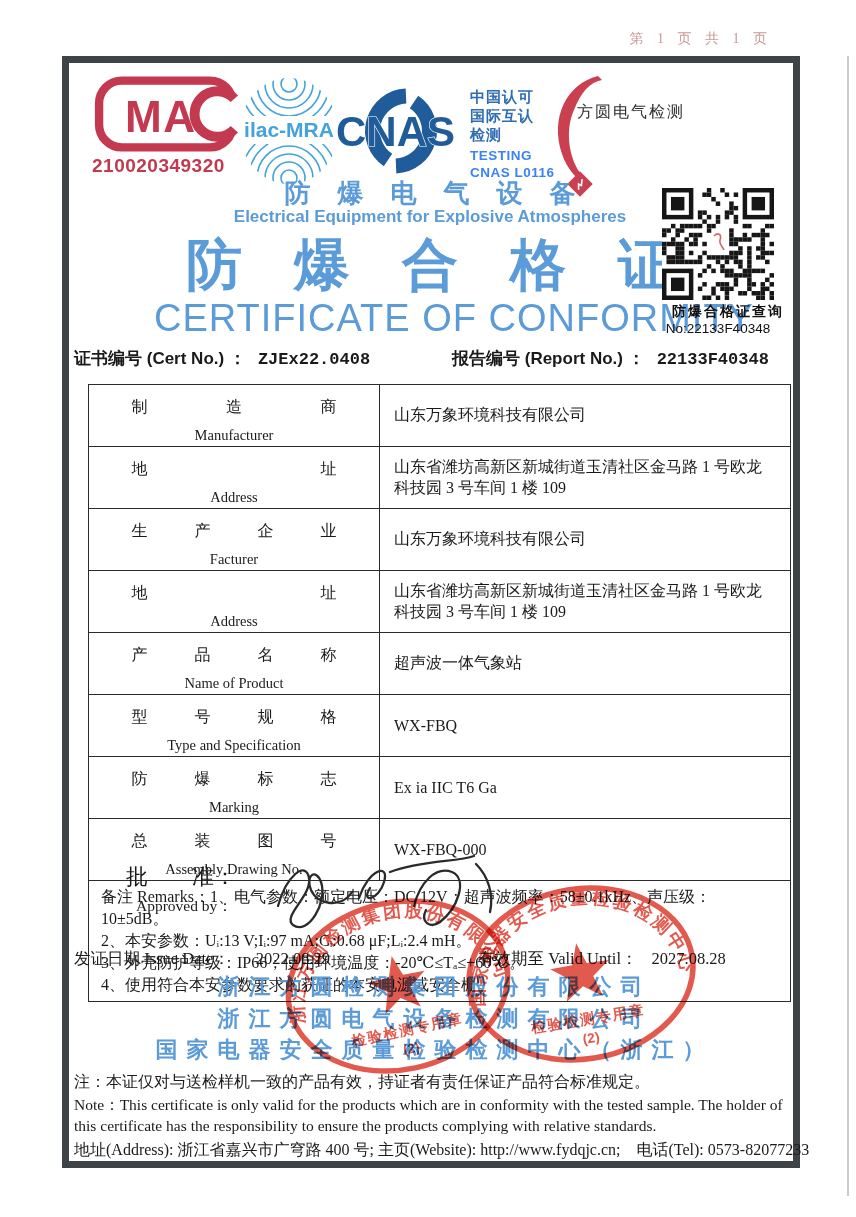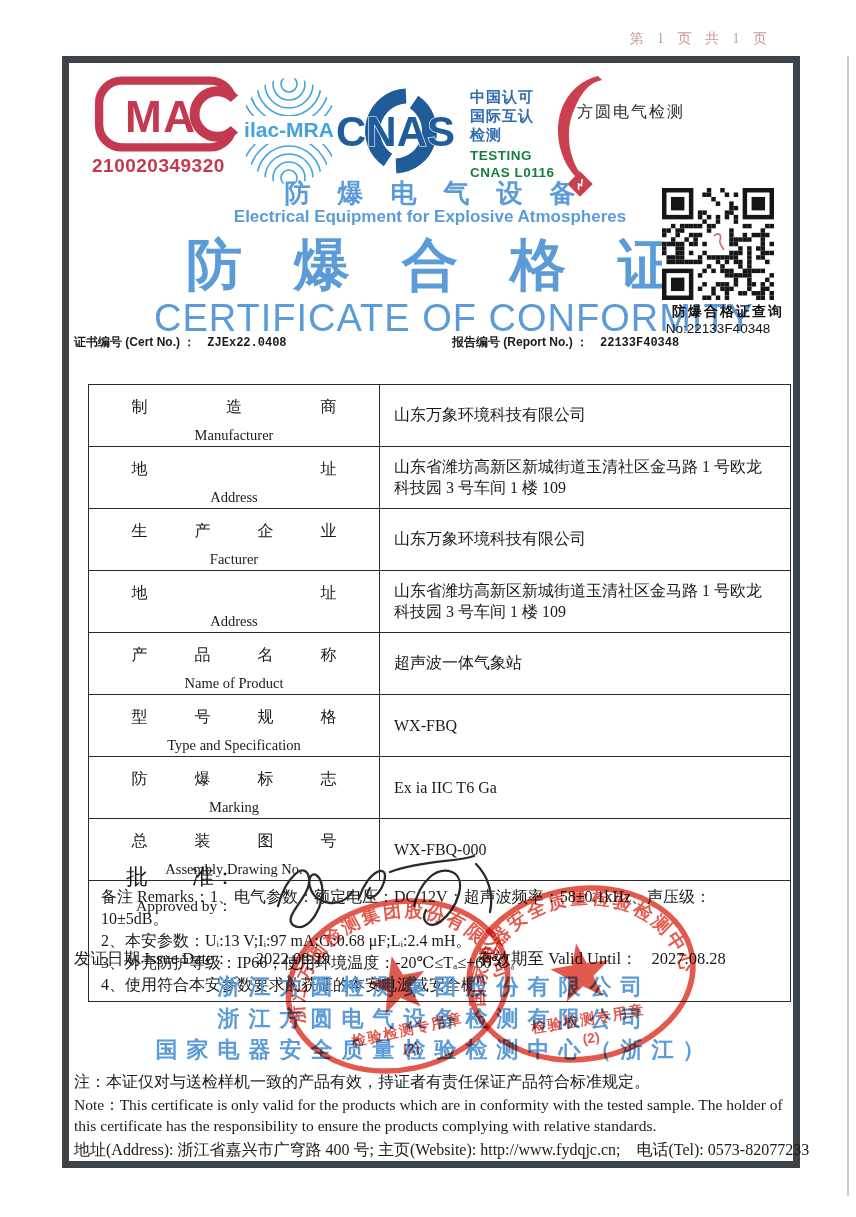--- a/index.html
+++ b/index.html
@@ -11,21 +11,21 @@
 
   .frame{left:62px;top:56px;width:724px;height:1098px;border:7px solid #3e4347;}
   .scanline{left:847px;top:56px;width:2px;height:1140px;background:#c9cdc9;}
 
   
   .cma-num{left:92px;top:155px;font-family:"Liberation Sans",sans-serif;font-weight:bold;
            font-size:19px;color:#c23950;letter-spacing:.5px;}
   .cnas-accred{left:470px;top:87px;font-family:"Liberation Sans",sans-serif;font-weight:bold;
                font-size:15px;line-height:19px;color:#2e6db4;letter-spacing:1px;}
   .cnas-testing{left:470px;top:147px;font-family:"Liberation Sans",sans-serif;font-weight:bold;
-                font-size:13.5px;line-height:17px;color:#15803d;letter-spacing:.5px;}
+                font-size:13.5px;line-height:17px;color:#3b82f6;letter-spacing:.5px;}
   .fy-label{left:577px;top:102px;font-family:"Liberation Sans",sans-serif;font-size:16px;
             color:#2e2e2e;letter-spacing:2px;}
 
   
   .titles{left:70px;top:0;width:720px;text-align:center;color:#5b9bd8;
           font-family:"Liberation Sans",sans-serif;}
   .t-cn-small{position:absolute;left:0;top:176px;width:100%;font-weight:bold;font-size:26px;
               letter-spacing:27px;text-indent:27px;}
   .t-en-small{position:absolute;left:0;top:207px;width:100%;font-weight:bold;font-size:17px;}
   .t-cn-main{position:absolute;left:0;top:228px;width:100%;font-weight:bold;font-size:56px;
@@ -33,21 +33,21 @@
   .t-en-main{position:absolute;left:0;top:297px;width:100%;font-size:38px;letter-spacing:1px;margin-left:24px;}
 
   
   .qr-box{left:662px;top:188px;width:112px;height:112px;}
   .qr-caption{left:652px;top:303px;width:132px;text-align:right;font-family:"Liberation Sans",sans-serif;
               font-weight:bold;font-size:14px;letter-spacing:2px;color:#111;}
   .qr-number{left:652px;top:321px;width:132px;text-align:center;font-family:"Liberation Sans",sans-serif;
              font-size:13.5px;color:#111;}
 
   
-  .certrow{font-family:"Liberation Sans",sans-serif;font-weight:bold;font-size:12px;top:334px;}
+  .certrow{font-family:"Liberation Sans",sans-serif;font-weight:bold;font-size:17px;top:347px;}
   .cert{left:74px;} .report{left:452px;}
   .cert-val{font-family:"Liberation Mono","DejaVu Sans Mono",monospace;margin-left:12px;}
 
   
   table.tbl{position:absolute;left:88px;top:384px;width:702px;border-collapse:collapse;
             table-layout:fixed;font-size:16px;}
   .tbl td{border:1.5px solid #2b2b2b;vertical-align:middle;}
   .tbl col.c1{width:291px;} .tbl col.c2{width:411px;}
   .lbl{ text-align:center;padding:2px 0;}
   .lbl-cn{width:205px;margin:11px auto;text-align:justify;text-align-last:justify;font-size:16px;line-height:18px;}

